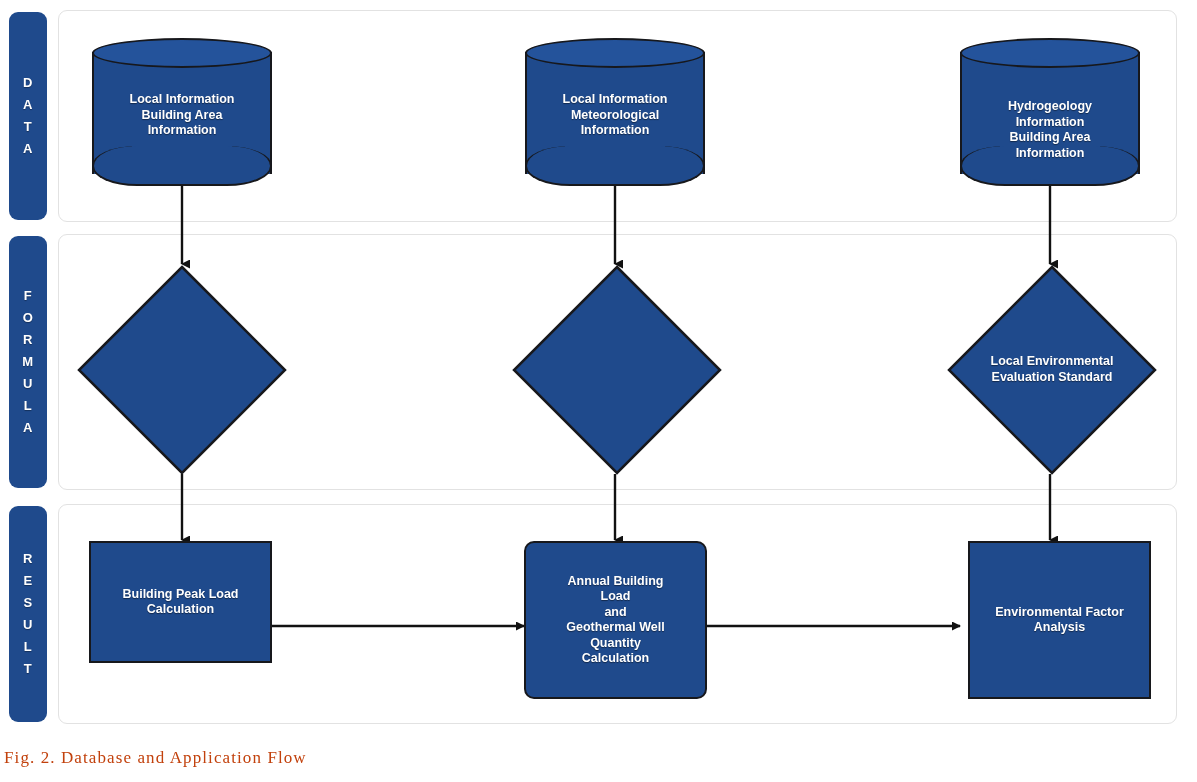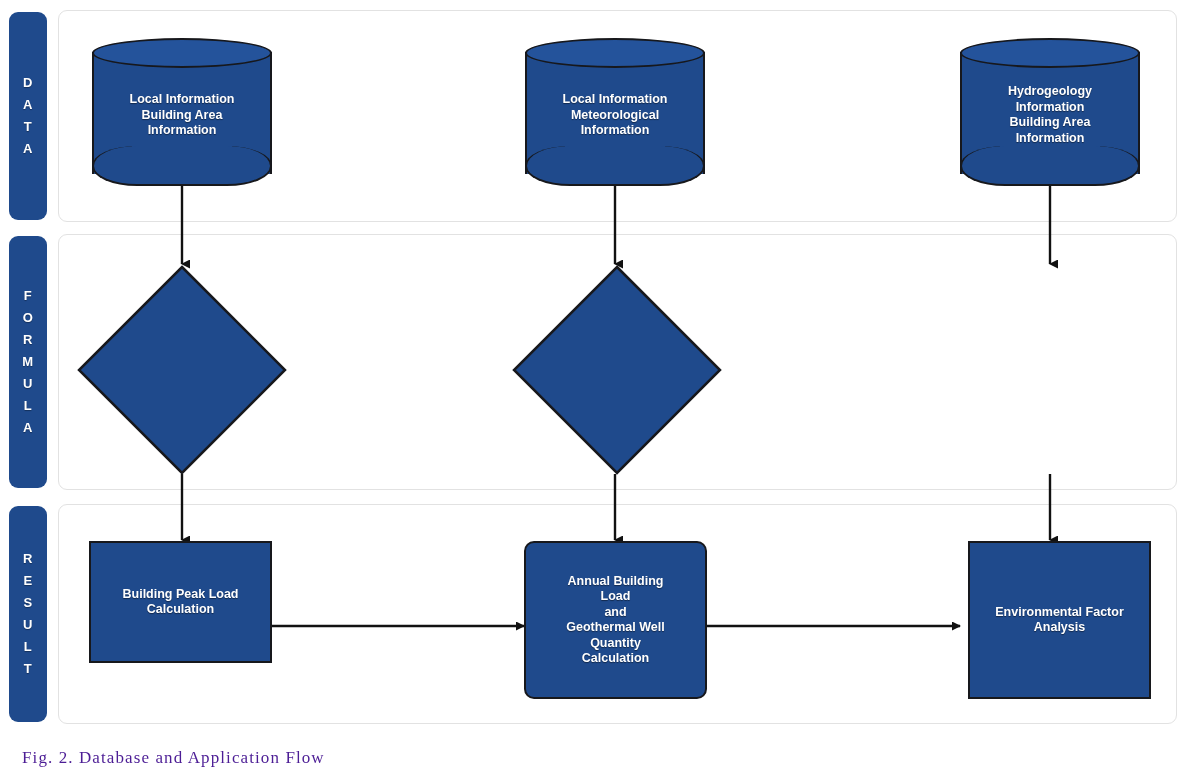--- a/index.html
+++ b/index.html
@@ -161,25 +161,25 @@
     position: absolute;
     left: 0; top: 0;
     width: 1197px;
     height: 782px;
     pointer-events: none;
   }
 
   
   #caption {
     position: absolute;
-    left: 22px;
+    left: 4px;
     top: 748px;
     font-family: "Liberation Serif", serif;
     font-size: 17px;
-    color: #4c1d95;
+    color: #c2410c;
     letter-spacing: 1.1px;
     white-space: nowrap;
   }
 </style>
 </head>
 <body>
 
 <div id="figure">
 
   <div class="row-panel" id="panel-data"></div>
@@ -249,38 +249,45 @@
     <div class="cyl-top"></div>
     <div class="node-text">Local Information
 Meteorological
 Information</div>
   </div>
 
   <div class="cylinder" id="cyl-3">
     <div class="cyl-body"></div>
     <div class="cyl-bottom"></div>
     <div class="cyl-top"></div>
-    <div class="node-text" style="top:46px;">Hydrogeology
+    <div class="node-text" style="top:61px;">Hydrogeology
 Information
 Building Area
 Information</div>
   </div>
 
   <div class="diamond" id="dia-1">
     <svg class="dia-shape" viewBox="0 0 210 210">
       <polygon points="105,2 208,105 105,208 2,105" fill="#1f4a8c" stroke="#17181c" stroke-width="2.5"></polygon>
     </svg>
   </div>
 
   <div class="diamond" id="dia-2">
     <svg class="dia-shape" viewBox="0 0 210 210">
       <polygon points="105,2 208,105 105,208 2,105" fill="#1f4a8c" stroke="#17181c" stroke-width="2.5"></polygon>
     </svg>
   </div>
 
+  <div class="diamond" id="dia-3">
+    <svg class="dia-shape" viewBox="0 0 210 210">
+      <polygon points="105,2 208,105 105,208 2,105" fill="#1f4a8c" stroke="#17181c" stroke-width="2.5"></polygon>
+    </svg>
+    <div class="node-text">Local Environmental
+Evaluation Standard</div>
+  </div>
 
   <div class="rect-box" id="box-1">
     <div class="node-text">Building Peak Load
 Calculation</div>
   </div>
 
   <div class="rect-box" id="box-2">
     <div class="node-text">Annual Building
 Load
 and

